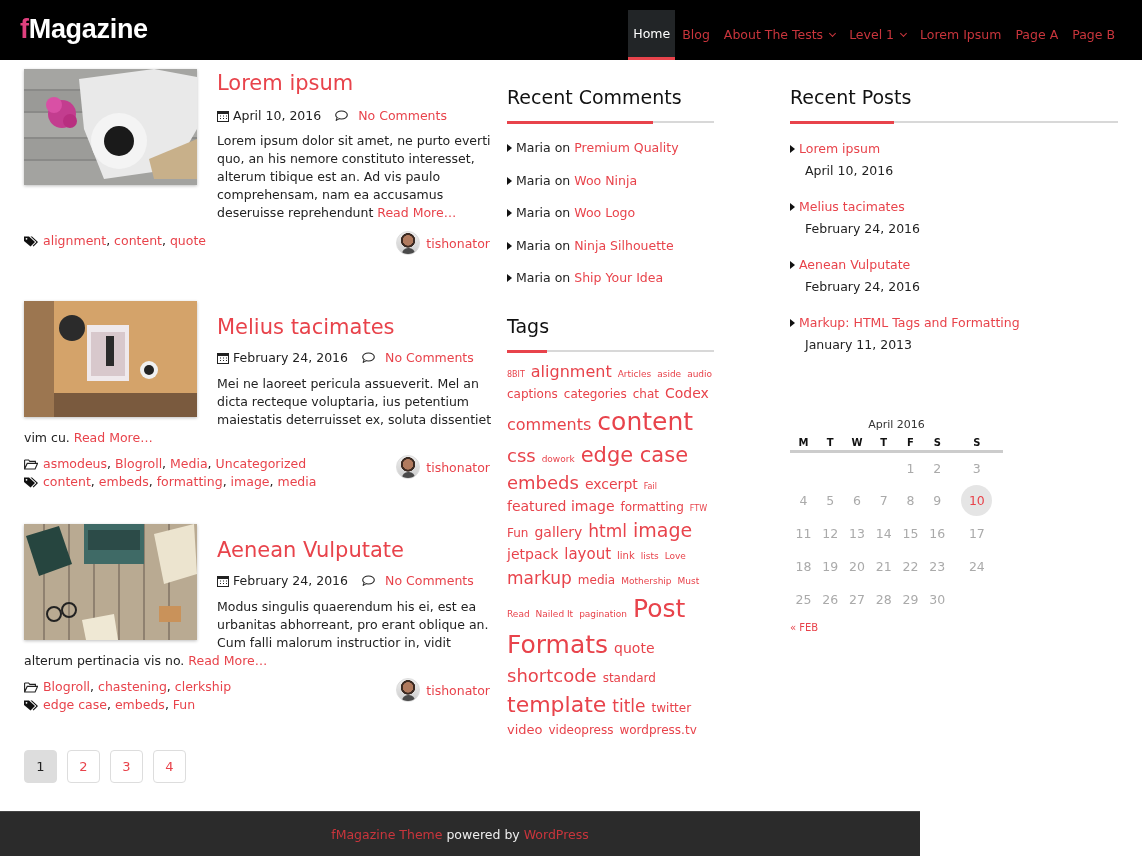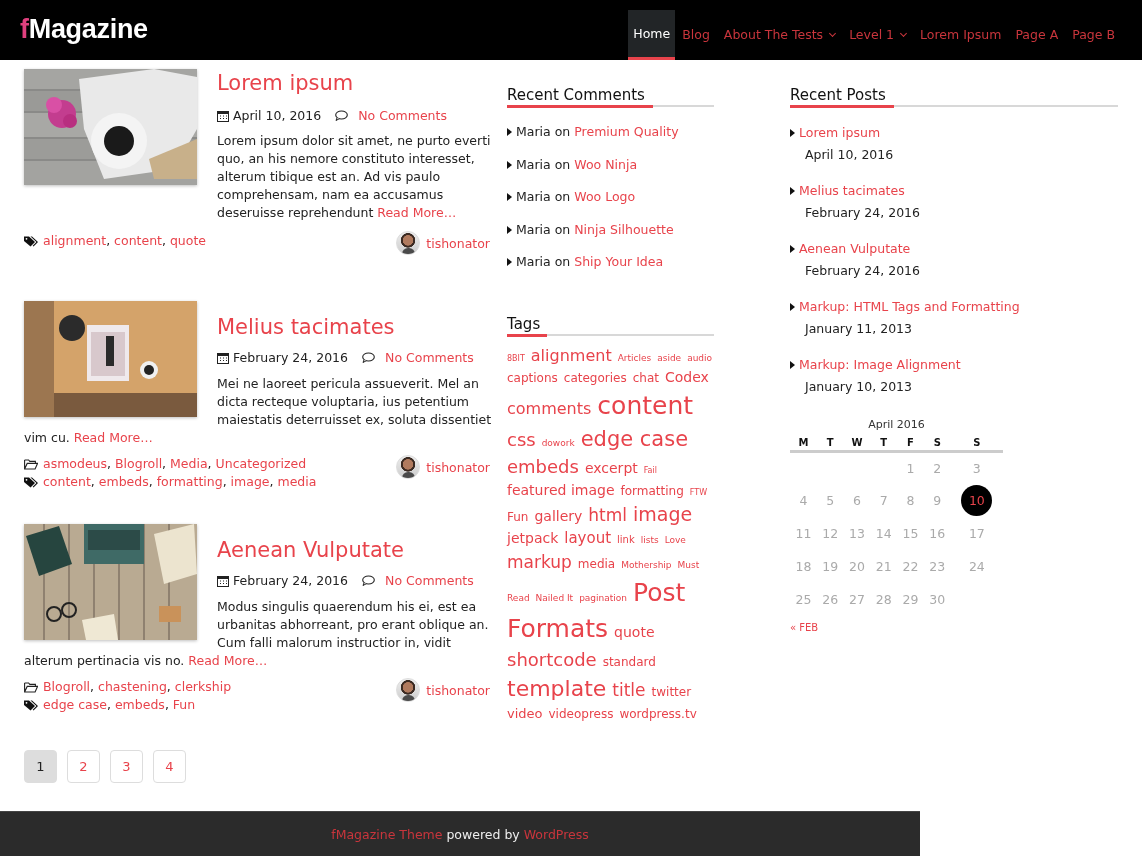--- a/index.html
+++ b/index.html
@@ -30,39 +30,39 @@
   .avatar { width: 24px; height: 24px; border-radius: 50%; background: radial-gradient(circle at 50% 38%, #b07a5e 0 5px, #3b2a22 5.5px 7px, transparent 7.5px), linear-gradient(#eee, #ccc); border: 1px solid #ddd; position: relative; overflow: hidden; }
   .avatar::after { content: ""; position: absolute; left: 5px; top: 16px; width: 13px; height: 10px; border-radius: 6px 6px 0 0; background: #4a4a4a; }
 
   
   .pagination { position: absolute; left: 24px; top: 750px; display: flex; gap: 10px; }
   .page { width: 33px; height: 33px; border: 1px solid #ddd; border-radius: 4px; display: flex; align-items: center; justify-content: center; font-size: 13px; color: #e8434b; background: #fff; cursor: pointer; }
   .page.current { background: #ddd; color: #222; border-color: #ddd; }
 
   
   .widget { position: absolute; }
-  .widget-title { font-size: 15px; color: #111; padding-bottom: 1px; position: relative; }
+  .widget-title { font-size: 19px; color: #111; padding-bottom: 13px; position: relative; }
   .widget-title .underline { position: absolute; left: 0; bottom: -3px; height: 3px; background: #e8434b; }
   .widget-rule { height: 2px; background: #d8d8d8; margin-top: 0px; }
   .arrow { display: inline-block; width: 0; height: 0; border-top: 4.5px solid transparent; border-bottom: 4.5px solid transparent; border-left: 5px solid #111; margin-right: 4px; vertical-align: 0px; }
   .rc-item { font-size: 12.5px; height: 32.5px; line-height: 20px; }
 
   .tagcloud { line-height: 1.45; }
   .tagcloud a { margin-right: 2px; display: inline; }
 
   .rp-item { margin-bottom: 14px; font-size: 12.5px; line-height: 22px; }
   .rp-item .date { padding-left: 15px; color: #222; }
 
   
   .cal { position: absolute; left: 790px; top: 418px; width: 213px; }
   .cal-caption { text-align: center; font-size: 11px; color: #333; margin-bottom: 4px; }
   .cal table { width: 213px; border-collapse: collapse; }
   .cal th { font-size: 10px; font-weight: bold; color: #111; height: 16px; border-bottom: 3px solid #ccc; }
   .cal td { text-align: center; font-size: 12.5px; color: #aaa; height: 33px; }
-  .cal td.today span { display: inline-block; width: 31px; height: 31px; line-height: 31px; border-radius: 50%; background: #000000; color: #e8434b; }
+  .cal td.today span { display: inline-block; width: 31px; height: 31px; line-height: 31px; border-radius: 50%; background: #e5e5e5; color: #e8434b; }
   .cal-prev { font-size: 10px; margin-top: 6px; }
 
   .footer { position: absolute; left: 0; top: 811px; width: 920px; height: 45px; background: #2b2b2b; border-top: 1px solid #444; text-align: center; line-height: 45px; font-size: 12.5px; color: #eee; }
   .footer a { color: #c9353c; }
 
   svg { display: block; }
 </style>
 </head>
 <body>
 
@@ -320,24 +320,20 @@
         <div class="date">February 24, 2016</div>
       </div>
     <div class="rp-item">
         <div><span class="arrow"></span><a>Aenean Vulputate</a></div>
         <div class="date">February 24, 2016</div>
       </div>
     <div class="rp-item">
         <div><span class="arrow"></span><a>Markup: HTML Tags and Formatting</a></div>
         <div class="date">January 11, 2013</div>
       </div>
-    <div class="rp-item">
-        <div><span class="arrow"></span><a>Markup: Image Alignment</a></div>
-        <div class="date">January 10, 2013</div>
-      </div>
   </div>
 </aside>
 
 <div class="cal">
   <div class="cal-caption">April 2016</div>
   <table>
     <thead>
         <tr id="cal-head">
           <th>M</th>
           <th>T</th>

